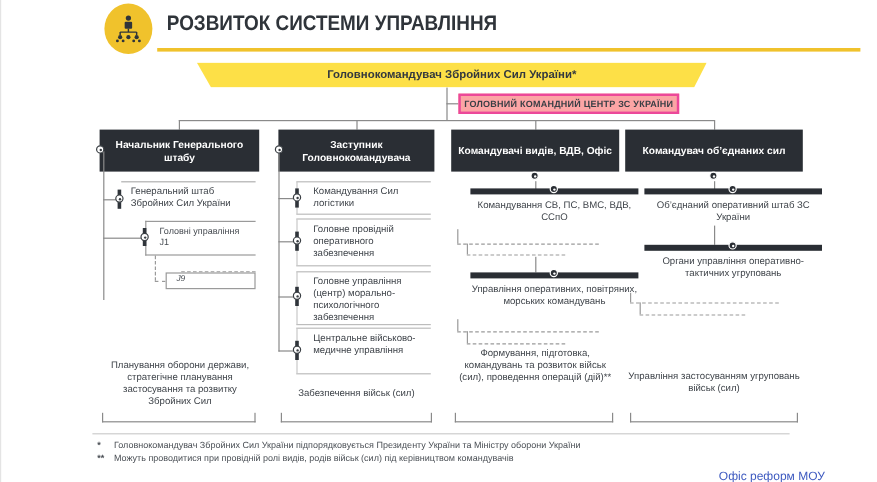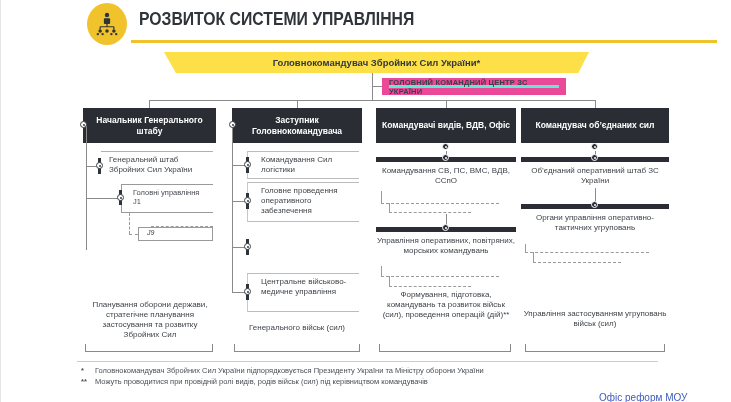--- a/index.html
+++ b/index.html
@@ -27,29 +27,29 @@
   .logo { position:absolute; left:86px; top:3px; width:40px; height:42px; background:#F0C22C;
           border-radius:50%; display:flex; align-items:center; justify-content:center; }
   .title { position:absolute; left:138px; top:9px; font-size:17.5px; font-weight:bold; color:#2f343a;
           white-space:nowrap; transform:scaleX(0.9); transform-origin:left center; }
   .title-rule { position:absolute; left:130px; top:40px; width:586px; height:3px; background:#F0C22C; }
 
   .banner { position:absolute; left:163px; top:52px; width:425px; height:21px; background:#fde047;
           clip-path:polygon(0 0,100% 0,97.5% 100%,2.8% 100%); display:flex; align-items:center;
           justify-content:center; font-size:9.5px; font-weight:bold; color:#33383e; }
 
-  .gkc { position:absolute; left:381px; top:78px; width:184px; height:17px; border:7px solid #ec4899;
+  .gkc { position:absolute; left:381px; top:78px; width:184px; height:17px; border:2px solid #ec4899;
           box-sizing:border-box; display:flex; align-items:center; justify-content:center;
-          font-size:7.5px; font-weight:bold; color:#3a3f45; letter-spacing:0.2px; background:#5eead4; }
+          font-size:7.5px; font-weight:bold; color:#3a3f45; letter-spacing:0.2px; background:#fca5a5; }
 
   .hdr { position:absolute; top:108px; height:35px; background:#2a2e34; color:#fff; font-weight:bold;
           font-size:8.5px; line-height:1.25; display:flex; align-items:center; justify-content:center;
           text-align:center; padding:2px 4px; box-sizing:border-box; }
 
-  .bbox { position:absolute; box-sizing:border-box; }
+  .bbox { position:absolute; box-sizing:border-box;margin-left:16px; }
   .bbar { height:5px; background:#2a2e34; position:relative; }
   .btxt { font-size:8px; line-height:10px; text-align:center; padding-top:4px; color:#3f444a; }
 
   .c2item { position:absolute; left:246px; width:112px; border-top:1px solid #bcbcbc;
           border-bottom:1px solid #bcbcbc; border-left:1px solid #c8c8c8; box-sizing:border-box;
           font-size:8px; line-height:10px; padding:3px 2px 2px 13px; color:#3f444a; }
 
   .item1-txt { position:absolute; left:108px; top:155px; width:106px; font-size:8px; line-height:10px; color:#3f444a; }
   .j1box { position:absolute; left:120px; top:184px; width:92px; height:29px; border:1px solid #9a9a9a;
           border-right:none; box-sizing:border-box; font-size:7.5px; line-height:9px;
@@ -138,34 +138,35 @@
   <div class="bracket" style="left:84px;width:128px;"></div>
 
   <div class="vl" style="left:231px;top:126px;height:167px;"></div>
 
   <div class="hl" style="left:231px;top:165px;width:15px;"></div>
   <div class="c2item" style="top:151px;height:28px;">Командування Сил логістики</div>
   <div class="bar" style="left:245px;top:157px;height:16px;"></div>
   <div class="node" style="left:243px;top:161px;"></div>
 
   <div class="hl" style="left:231px;top:201px;width:15px;"></div>
-  <div class="c2item" style="top:182px;height:40px;">Головне проведення оперативного забезпечення</div>
+  <div class="c2item" style="top:182px;height:40px;">Головне провідній оперативного забезпечення</div>
   <div class="bar" style="left:245px;top:193px;height:16px;"></div>
   <div class="node" style="left:243px;top:197px;"></div>
 
   <div class="hl" style="left:231px;top:247px;width:15px;"></div>
+  <div class="c2item" style="top:226px;height:45px;">Головне управління (центр) морально-психологічного забезпечення</div>
   <div class="bar" style="left:245px;top:239px;height:16px;"></div>
   <div class="node" style="left:243px;top:243px;"></div>
 
   <div class="hl" style="left:231px;top:292px;width:15px;"></div>
   <div class="c2item" style="top:273px;height:39px;">Центральне військово-медичне управління</div>
   <div class="bar" style="left:245px;top:284px;height:16px;"></div>
   <div class="node" style="left:243px;top:288px;"></div>
 
-  <div class="desc" style="left:231px;top:323px;width:130px;">Генерального військ (сил)</div>
+  <div class="desc" style="left:231px;top:323px;width:130px;">Забезпечення військ (сил)</div>
   <div class="bracket" style="left:233px;width:126px;"></div>
 
   <div class="vl" style="left:445px;top:151px;height:7px;"></div>
   <div class="bbox" style="left:375px;top:157px;width:140px;">
     <div class="bbar"></div>
     <div class="node inv" style="left:66px;top:-3px;"></div>
     <div class="btxt">Командування СВ, ПС, ВМС, ВДВ, ССпО</div>
   </div>
   <div class="tick" style="left:380px;top:191px;height:12px;"></div>
   <div class="dhl" style="left:380px;top:203px;width:118px;"></div>

